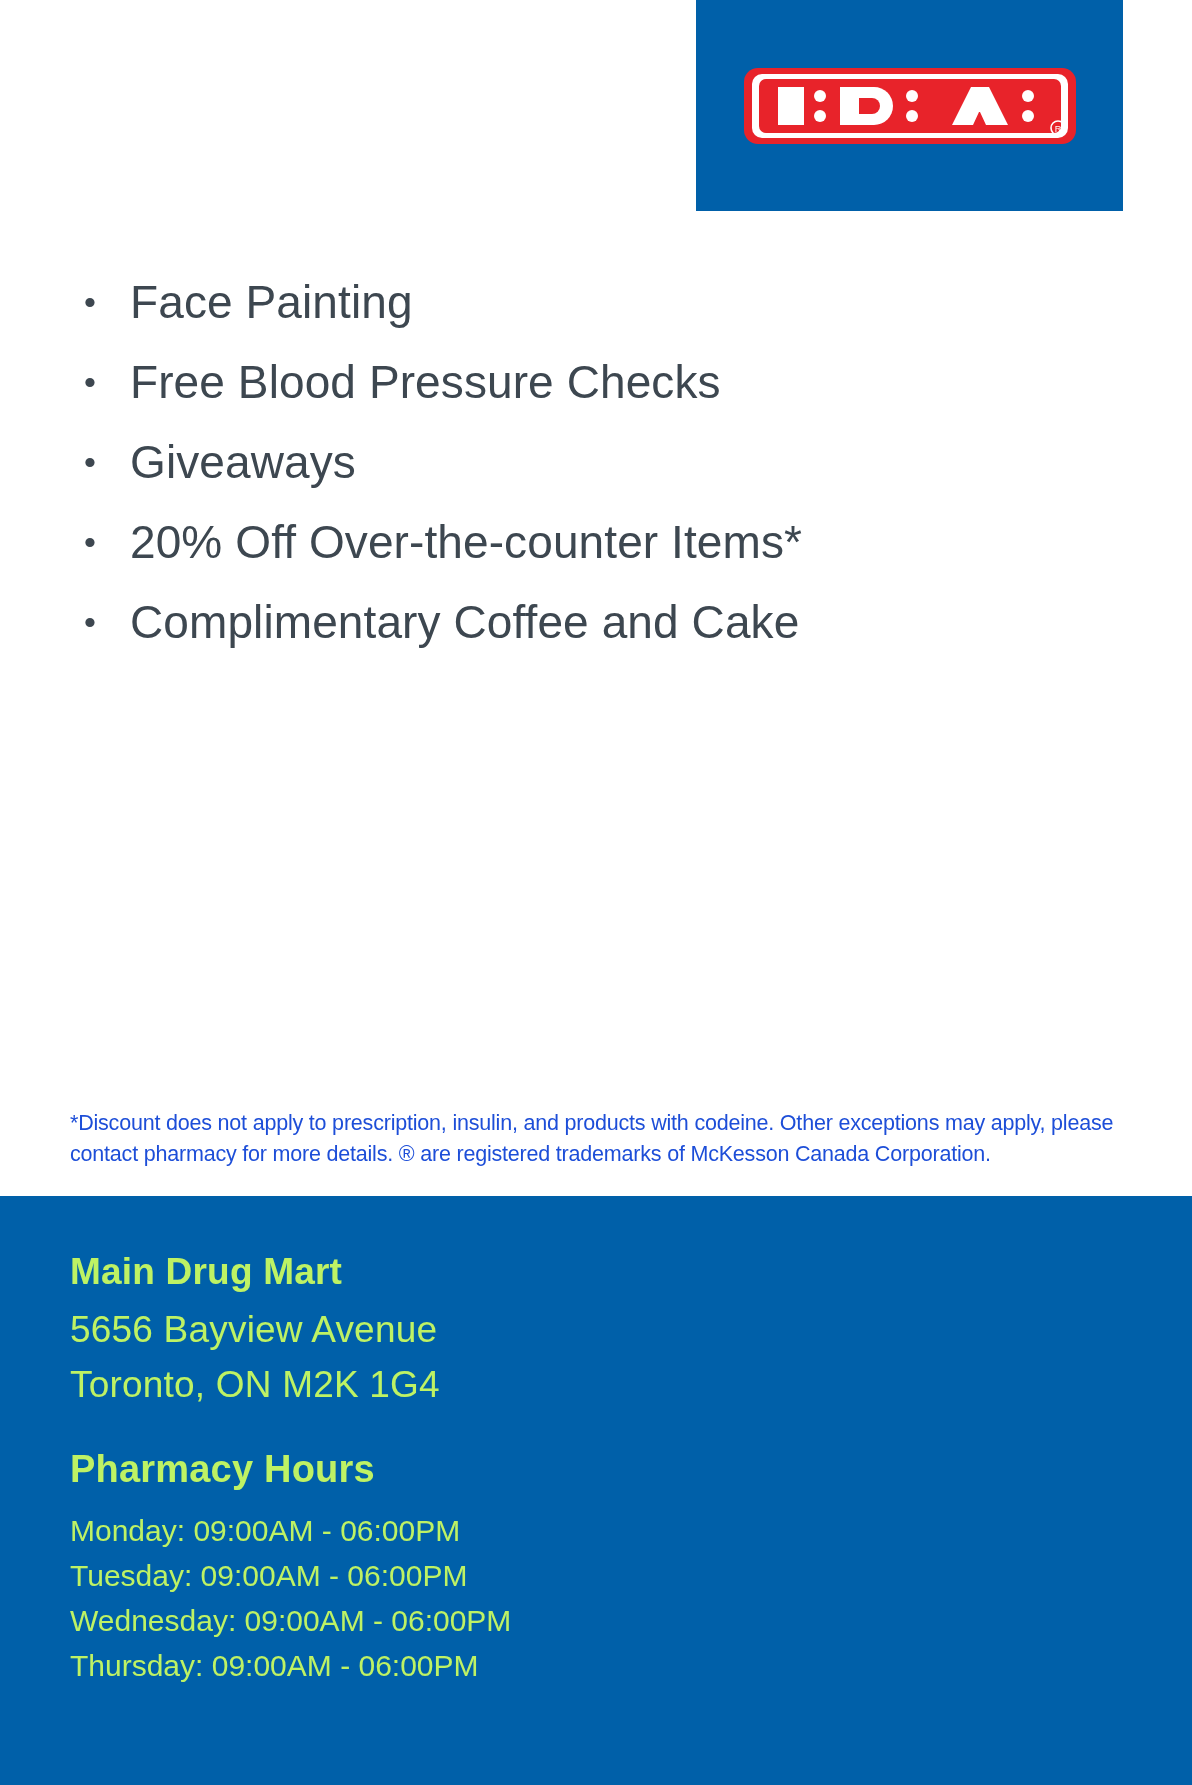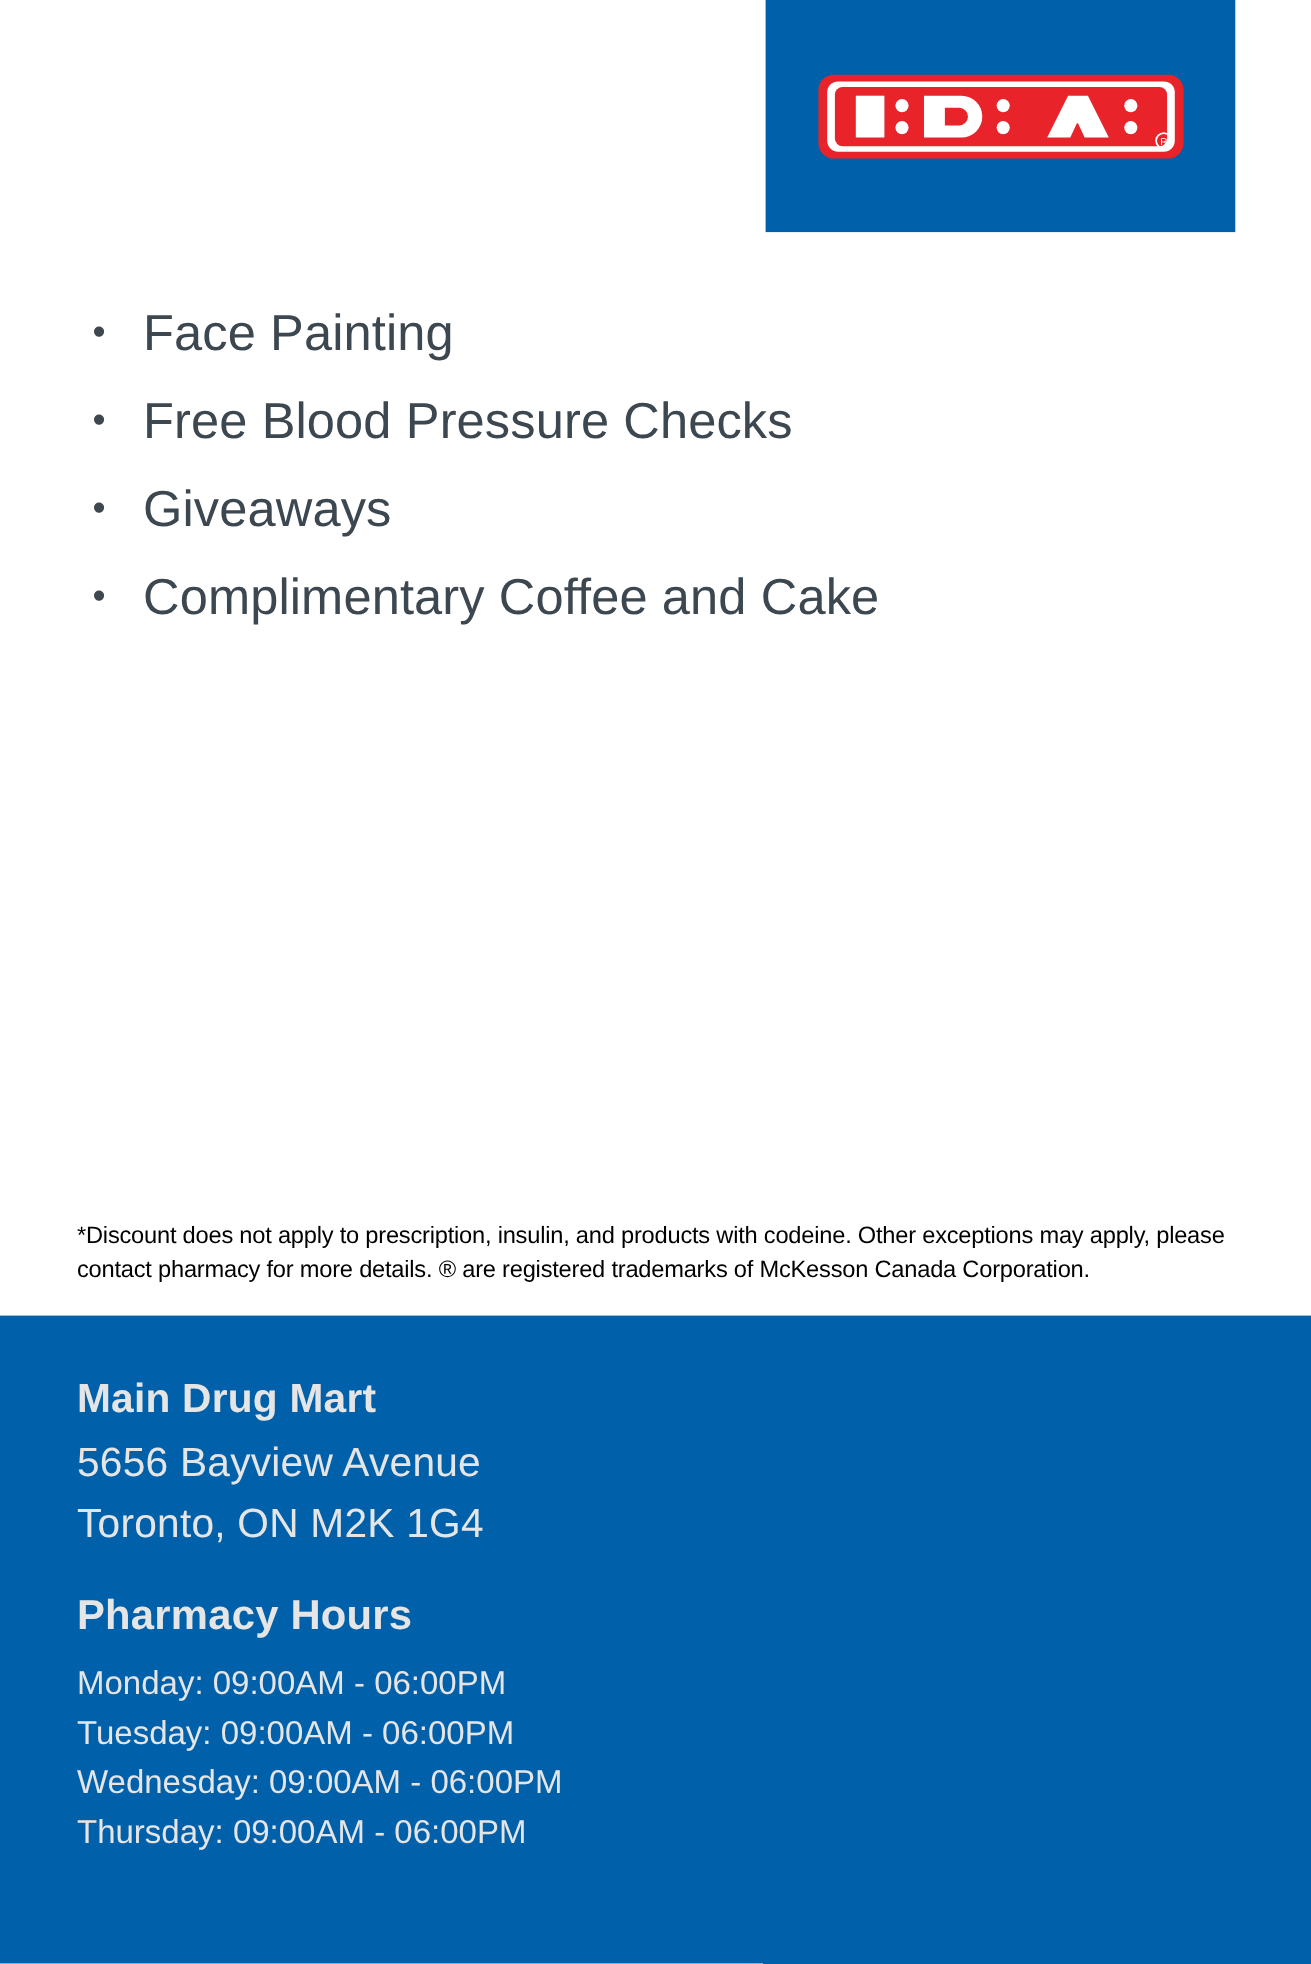--- a/index.html
+++ b/index.html
@@ -65,33 +65,33 @@
   }
 
   
   .disclaimer {
     position: absolute;
     top: 1108px;
     left: 70px;
     width: 1050px;
     font-size: 21.5px;
     line-height: 31px;
-    color: #000000;
+    color: #1d4ed8;
     letter-spacing: -0.2px;
   }
 
   
   .footer {
     position: absolute;
     left: 0;
     top: 1196px;
     width: 1192px;
     height: 589px;
     background: #0060a9;
-    color: #e5e5e5;
+    color: #bef264;
   }
   .store-name {
     position: absolute;
     top: 55px;
     left: 70px;
     font-size: 37px;
     font-weight: bold;
     letter-spacing: 0.2px;
   }
   .store-addr1 {
@@ -158,20 +158,21 @@
       <circle cx="318" cy="68" r="7" fill="none" stroke="#ffffff" stroke-width="1.6"></circle>
       <text x="318" y="71.5" font-size="9" font-family="Liberation Sans, sans-serif" fill="#ffffff" text-anchor="middle">R</text>
     </svg>
   </div>
 </div>
 
 <ul class="offers">
   <li>Face Painting</li>
   <li>Free Blood Pressure Checks</li>
   <li>Giveaways</li>
+  <li>20% Off Over-the-counter Items*</li>
   <li>Complimentary Coffee and Cake</li>
 </ul>
 
 <div class="disclaimer">*Discount does not apply to prescription, insulin, and products with codeine. Other exceptions may apply, please contact pharmacy for more details. ® are registered trademarks of McKesson Canada Corporation.</div>
 
 <div class="footer">
   <div class="store-name">Main Drug Mart</div>
   <div class="store-addr1">5656 Bayview Avenue</div>
   <div class="store-addr2">Toronto, ON M2K 1G4</div>
 

